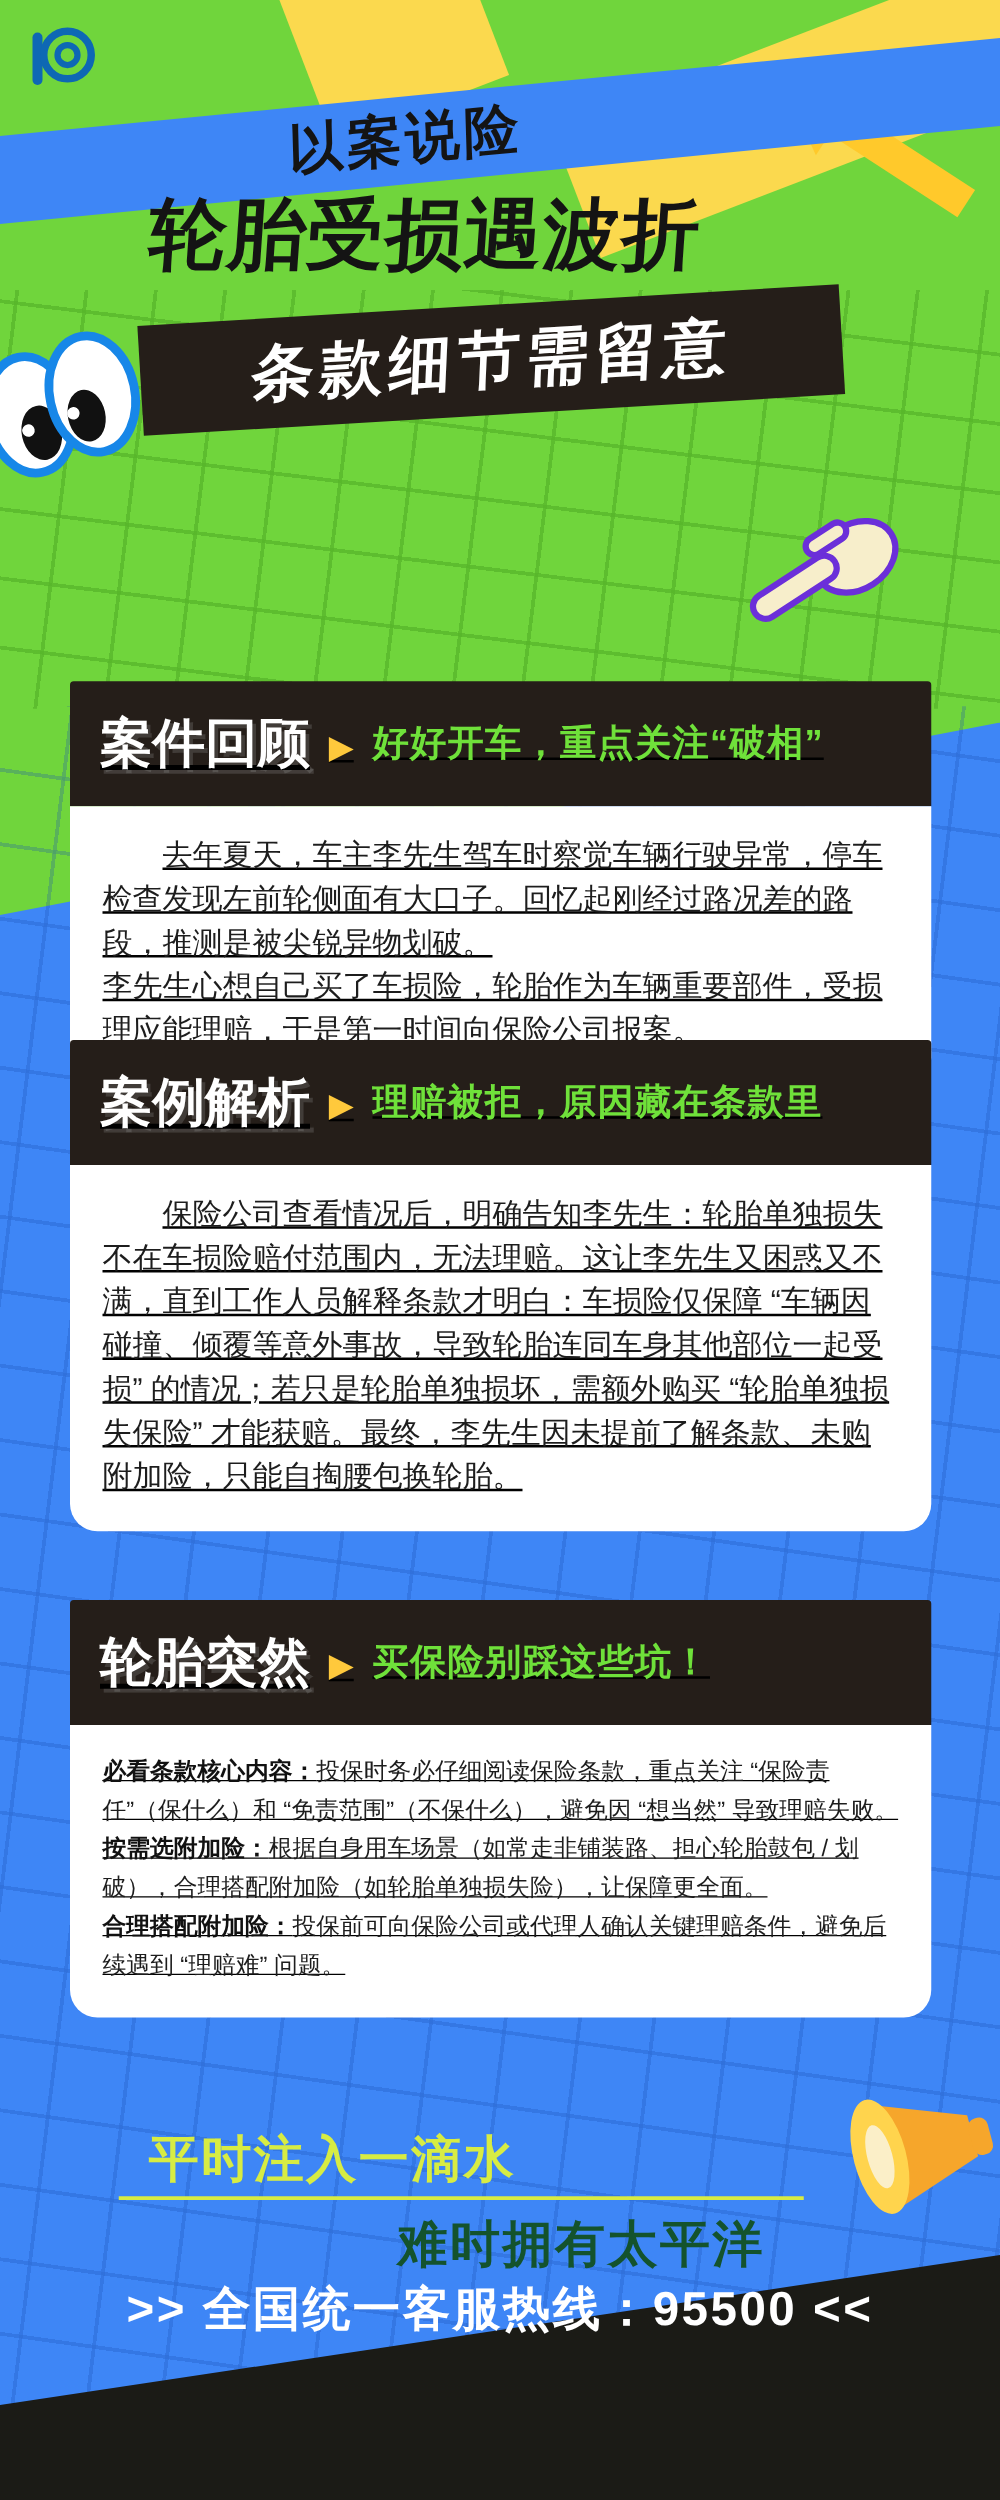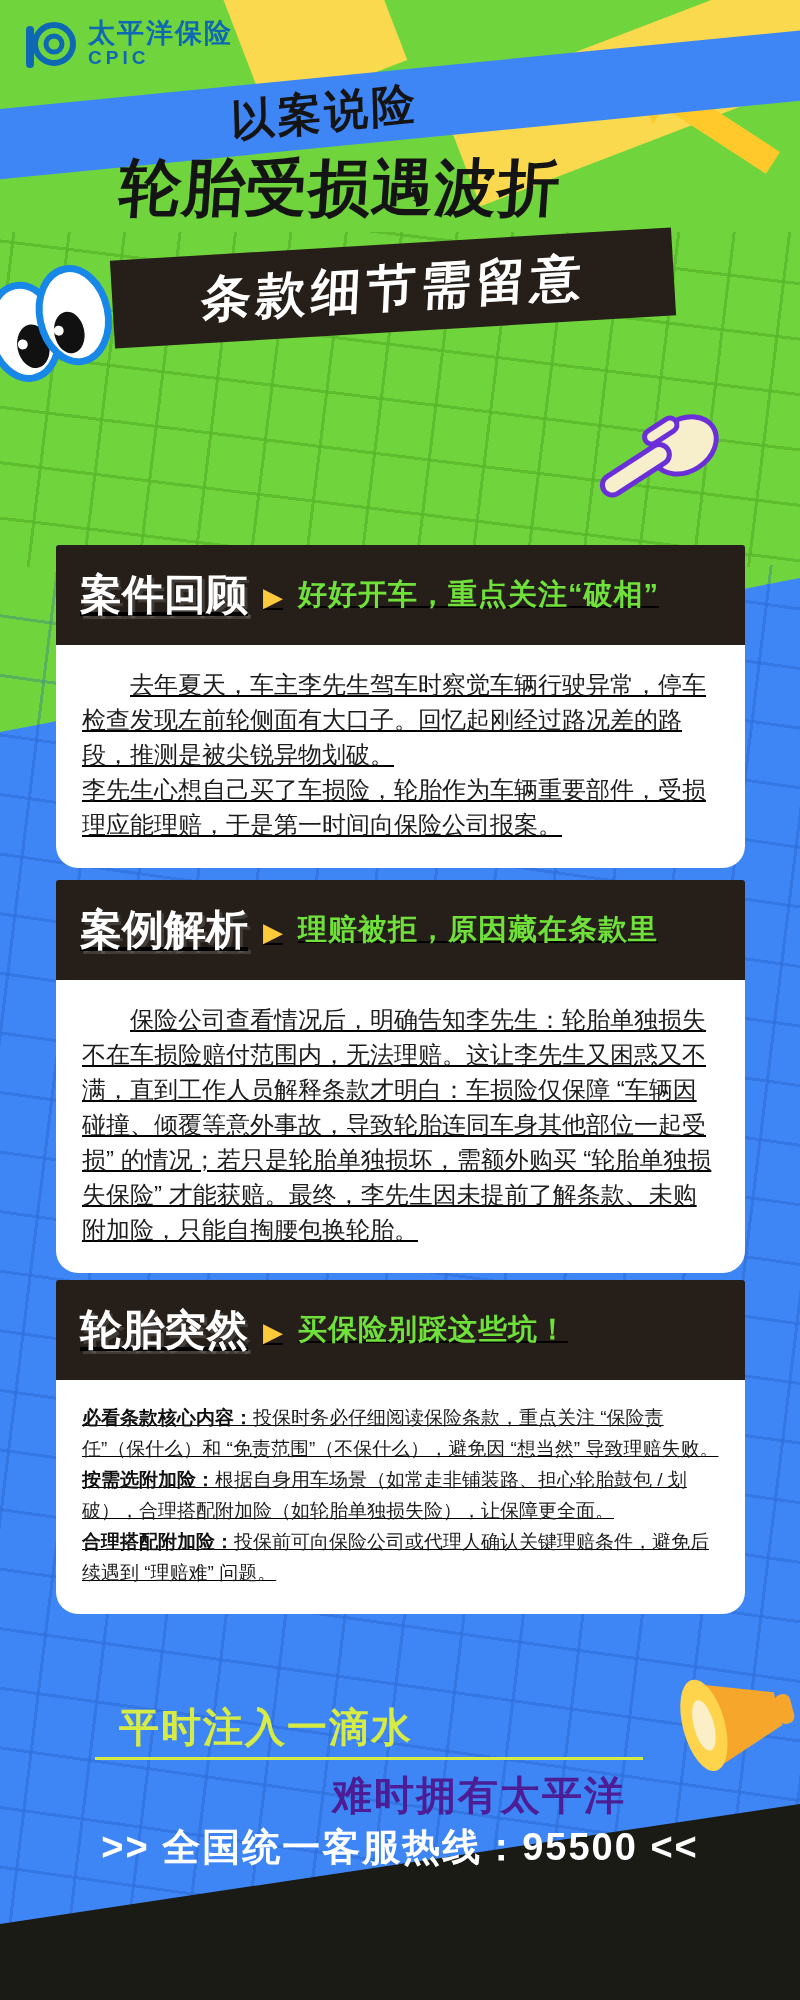--- a/index.html
+++ b/index.html
@@ -48,41 +48,41 @@
   .hero-box{
     position:absolute;left:112px;top:244px;width:562px;height:88px;background:#251E19;
     transform:rotate(-3.4deg);z-index:4;display:flex;align-items:center;justify-content:center;
   }
   .hero-box span{font-size:50px;font-weight:900;color:#ffffff;letter-spacing:5px;transform:skewX(-6deg);}
   .eyes{position:absolute;left:-14px;top:262px;width:132px;height:132px;z-index:5;transform:rotate(-12deg);}
   .hand{position:absolute;left:588px;top:396px;width:150px;height:112px;z-index:5;}
   
   .card{position:absolute;left:56px;width:689px;z-index:5;text-decoration:underline;}
   #card-1{top:545px;}
-  #card-2{top:880px;}
+  #card-2{top:832px;}
   #card-3{top:1280px;}
   .card-header{
     background:#251E19;height:100px;display:flex;align-items:center;
     padding:0 24px;gap:15px;border-radius:3px 3px 0 0;
   }
   .card-title{font-size:42px;font-weight:900;color:#ffffff;white-space:nowrap;text-shadow:3px 3px 0 rgba(150,150,150,.25);}
   .tri{color:#FFC93C;font-size:26px;line-height:1;margin-top:4px;}
   .card-sub{font-size:29px;font-weight:700;color:#6FE13A;white-space:nowrap;letter-spacing:1px;}
   .card-body{
     background:#ffffff;border-radius:0 0 22px 22px;
     padding:22px 26px 26px;font-size:24px;line-height:35px;color:#1d1d1d;
   }
   .card-body p{margin:0;}
   .indent{text-indent:2em;}
   .tips-body{font-size:19px;line-height:31px;}
   .lead{font-weight:bold;color:#111;}
   
   .slogan-1{position:absolute;left:95px;top:1700px;font-size:40px;font-weight:900;color:#D7EC43;z-index:6;letter-spacing:2px;margin-left:24px;}
   .slogan-line{position:absolute;left:95px;top:1757px;width:548px;height:3px;background:#D7EC43;z-index:6;}
-  .slogan-2{position:absolute;left:332px;top:1768px;font-size:40px;font-weight:900;color:#4c1d95;z-index:6;letter-spacing:2px;}
+  .slogan-2{position:absolute;left:318px;top:1768px;font-size:40px;font-weight:900;color:#14532d;z-index:6;letter-spacing:2px;}
   .megaphone{position:absolute;left:666px;top:1648px;width:132px;height:148px;z-index:6;}
   .hotline{
     position:absolute;left:0;top:1822px;width:800px;text-align:center;z-index:6;
     font-size:38px;font-weight:900;color:#ffffff;letter-spacing:2px;
   }
   
   .logo{position:absolute;left:22px;top:16px;display:flex;align-items:center;gap:10px;z-index:4;}
   .logo-text{display:flex;flex-direction:column;line-height:1.1;}
   .logo-name{font-size:27px;font-weight:900;color:#0E68B4;letter-spacing:2px;}
   .logo-abbr{font-size:19px;font-weight:bold;color:#0E68B4;letter-spacing:4px;}
@@ -105,24 +105,20 @@
       <polygon points="52,36 52,102 0,69"></polygon>
     </g>
   </svg>
 
   <div class="logo">
     <svg width="56" height="56" viewBox="0 0 56 56">
       <rect x="4" y="10" width="8" height="42" rx="4" fill="#0E68B4"></rect>
       <circle cx="32" cy="28" r="19" fill="none" stroke="#0E68B4" stroke-width="6"></circle>
       <circle cx="32" cy="28" r="8" fill="none" stroke="#0E68B4" stroke-width="5"></circle>
     </svg>
-    <div class="logo-text">
-      <span class="logo-name">太平洋保险</span>
-      <span class="logo-abbr">CPIC</span>
-    </div>
   </div>
 
   <div class="ribbon">
     <span>以案说险</span>
   </div>
   <div class="hero-title">轮胎受损遇波折</div>
   <div class="hero-box">
     <span>条款细节需留意</span>
   </div>
 

